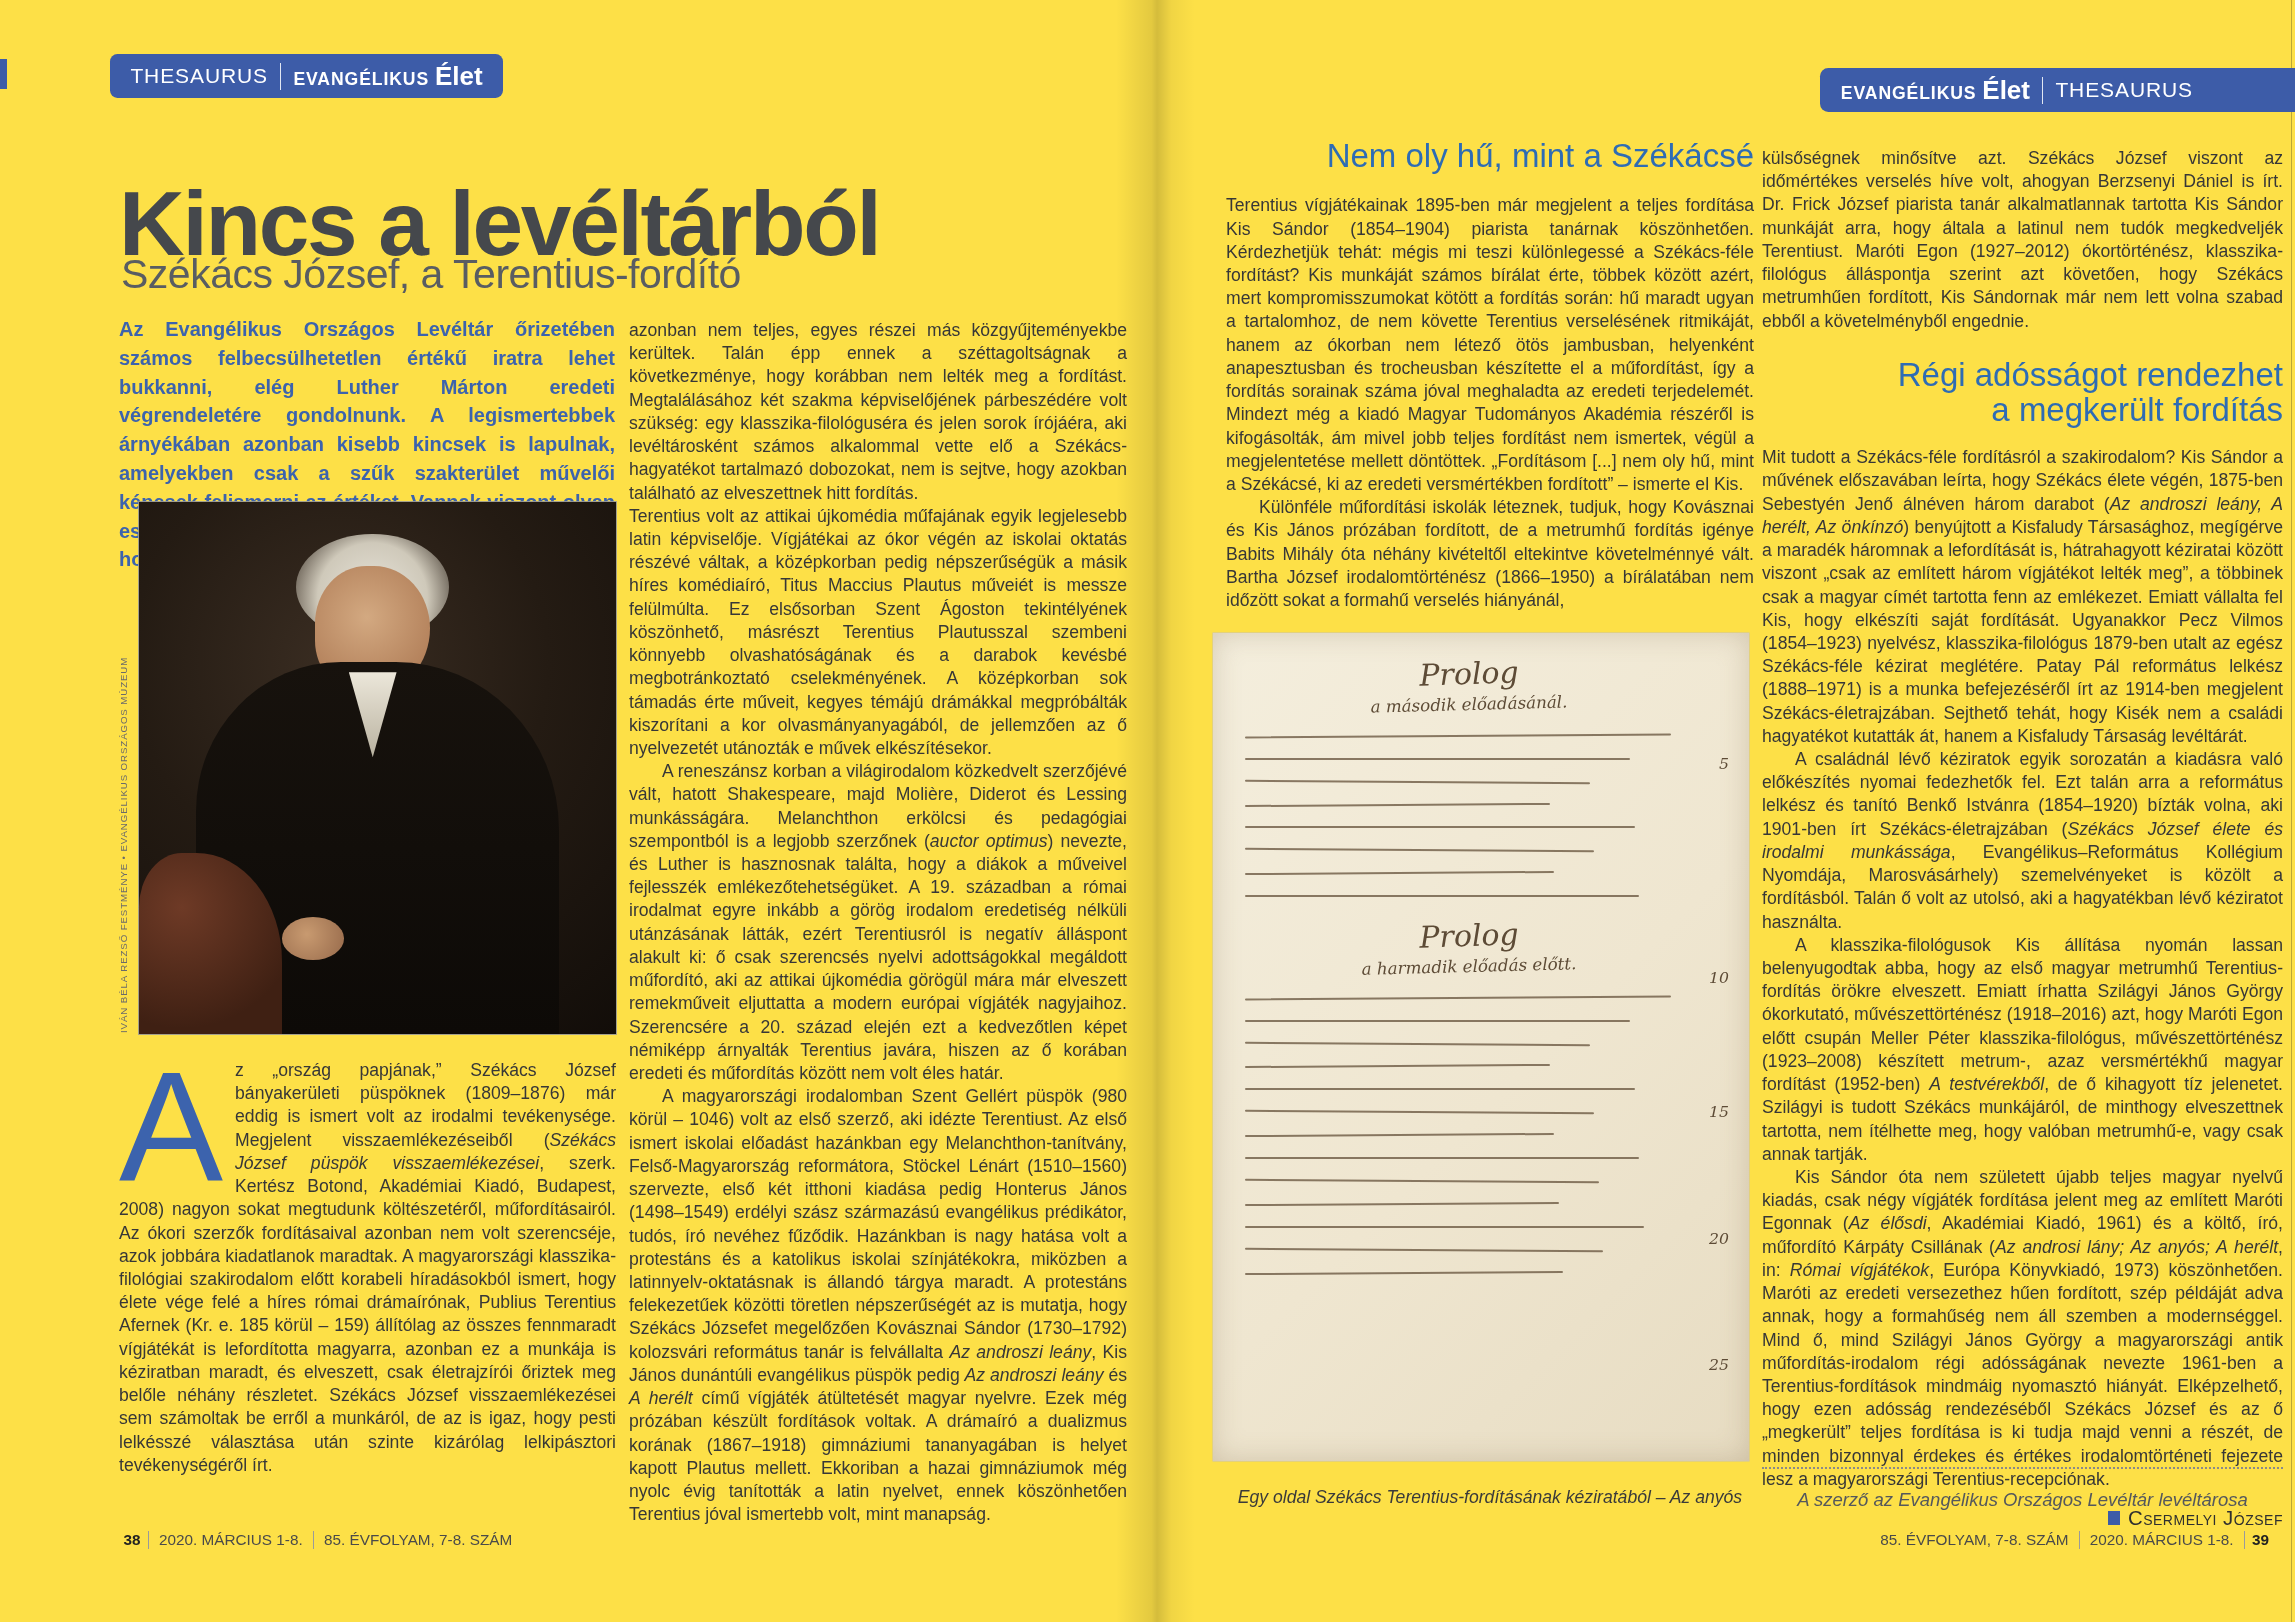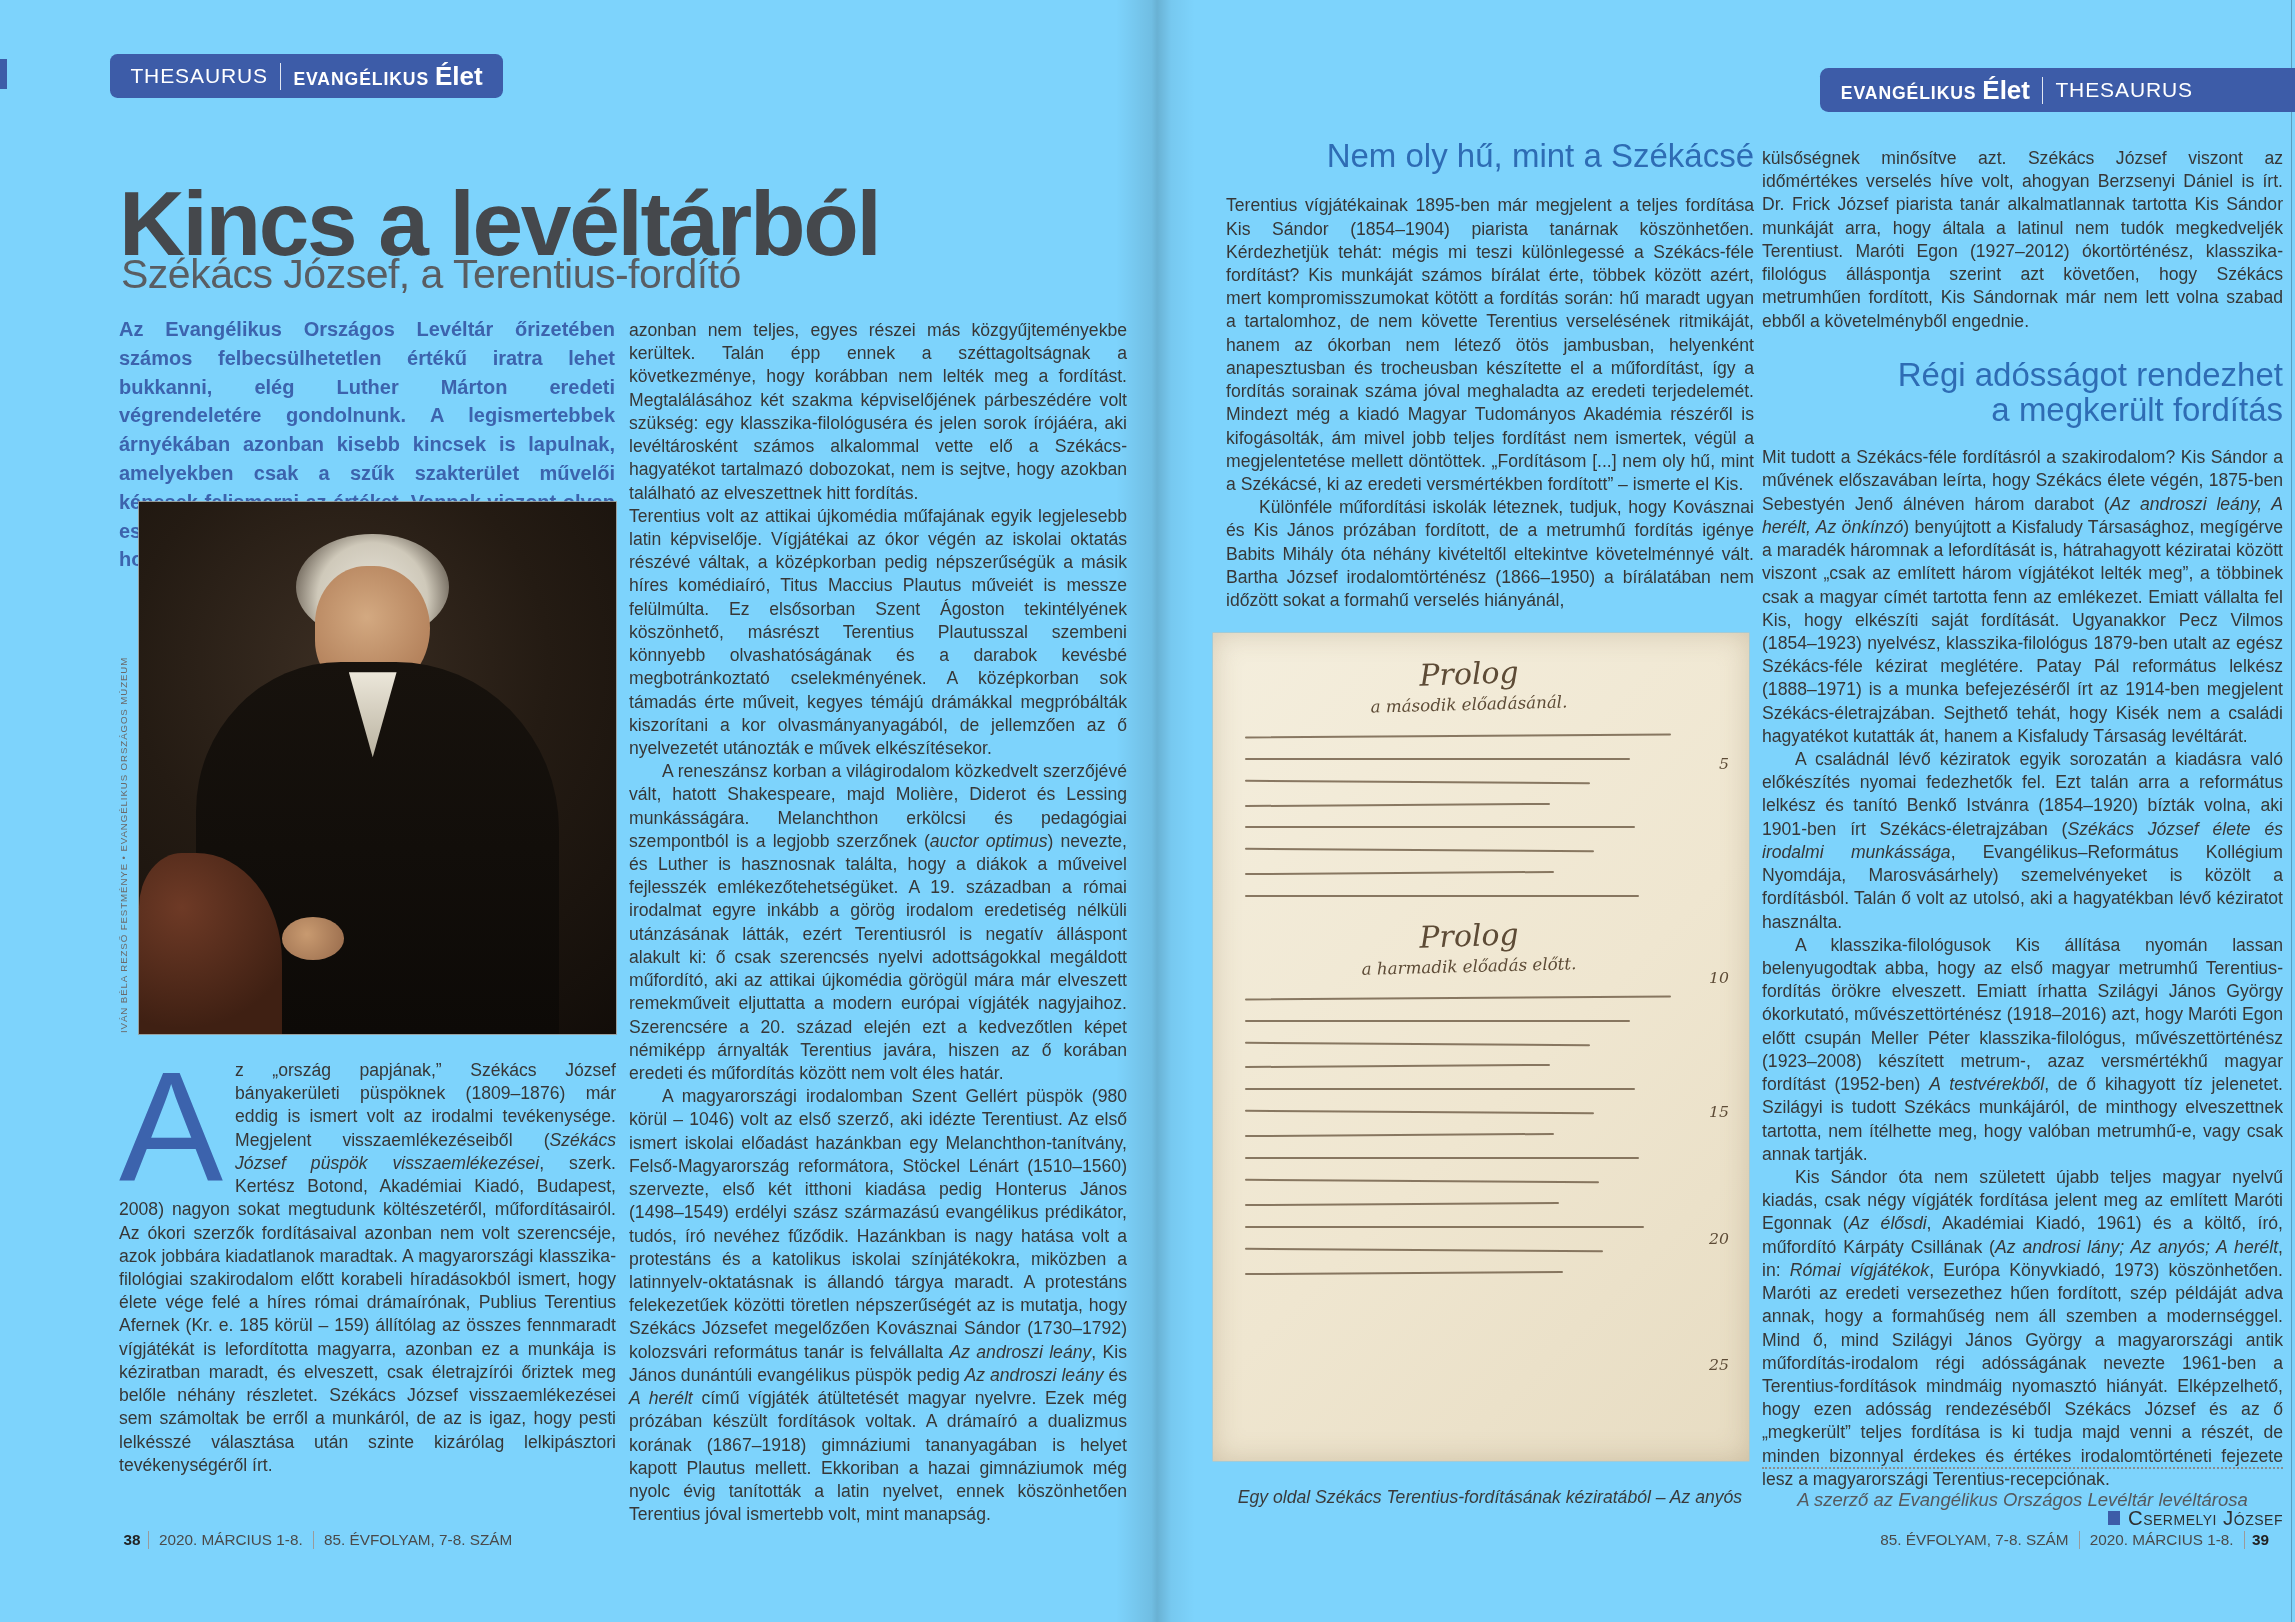--- a/index.html
+++ b/index.html
@@ -1,16 +1,16 @@
 <!DOCTYPE html>
 <html style="font-size:7.4px"><head>
 <meta charset="utf-8">
 <style>
   html,body{margin:0;padding:0;background:#e8e6e2;}
-  .spread{position:relative;width:2295px;height:1622px;background:#7dd3fc;overflow:hidden;
+  .spread{position:relative;width:2295px;height:1622px;background:#fde047;overflow:hidden;
           font-family:"Liberation Sans",sans-serif;color:#3a3a3a;}
   
   .gutter{position:absolute;left:1116px;top:0;width:79px;height:100%;
           background:linear-gradient(90deg,rgba(0,0,0,0) 0%,rgba(0,0,0,.10) 45%,rgba(0,0,0,.16) 52%,rgba(0,0,0,.05) 70%,rgba(0,0,0,0) 100%);}
   .page-edge-right{position:absolute;right:2.8px;top:0;width:1.4px;height:100%;background:rgba(0,0,0,.25);}
 
   
   .badge{position:absolute;background:#3d5ca8;color:#fff;display:flex;align-items:center;gap:12px;
          padding:6.5px 20.4px;border-radius:7.4px;}
   .badge .sect{font-size:21px;letter-spacing:0.9px;font-weight:400;}

